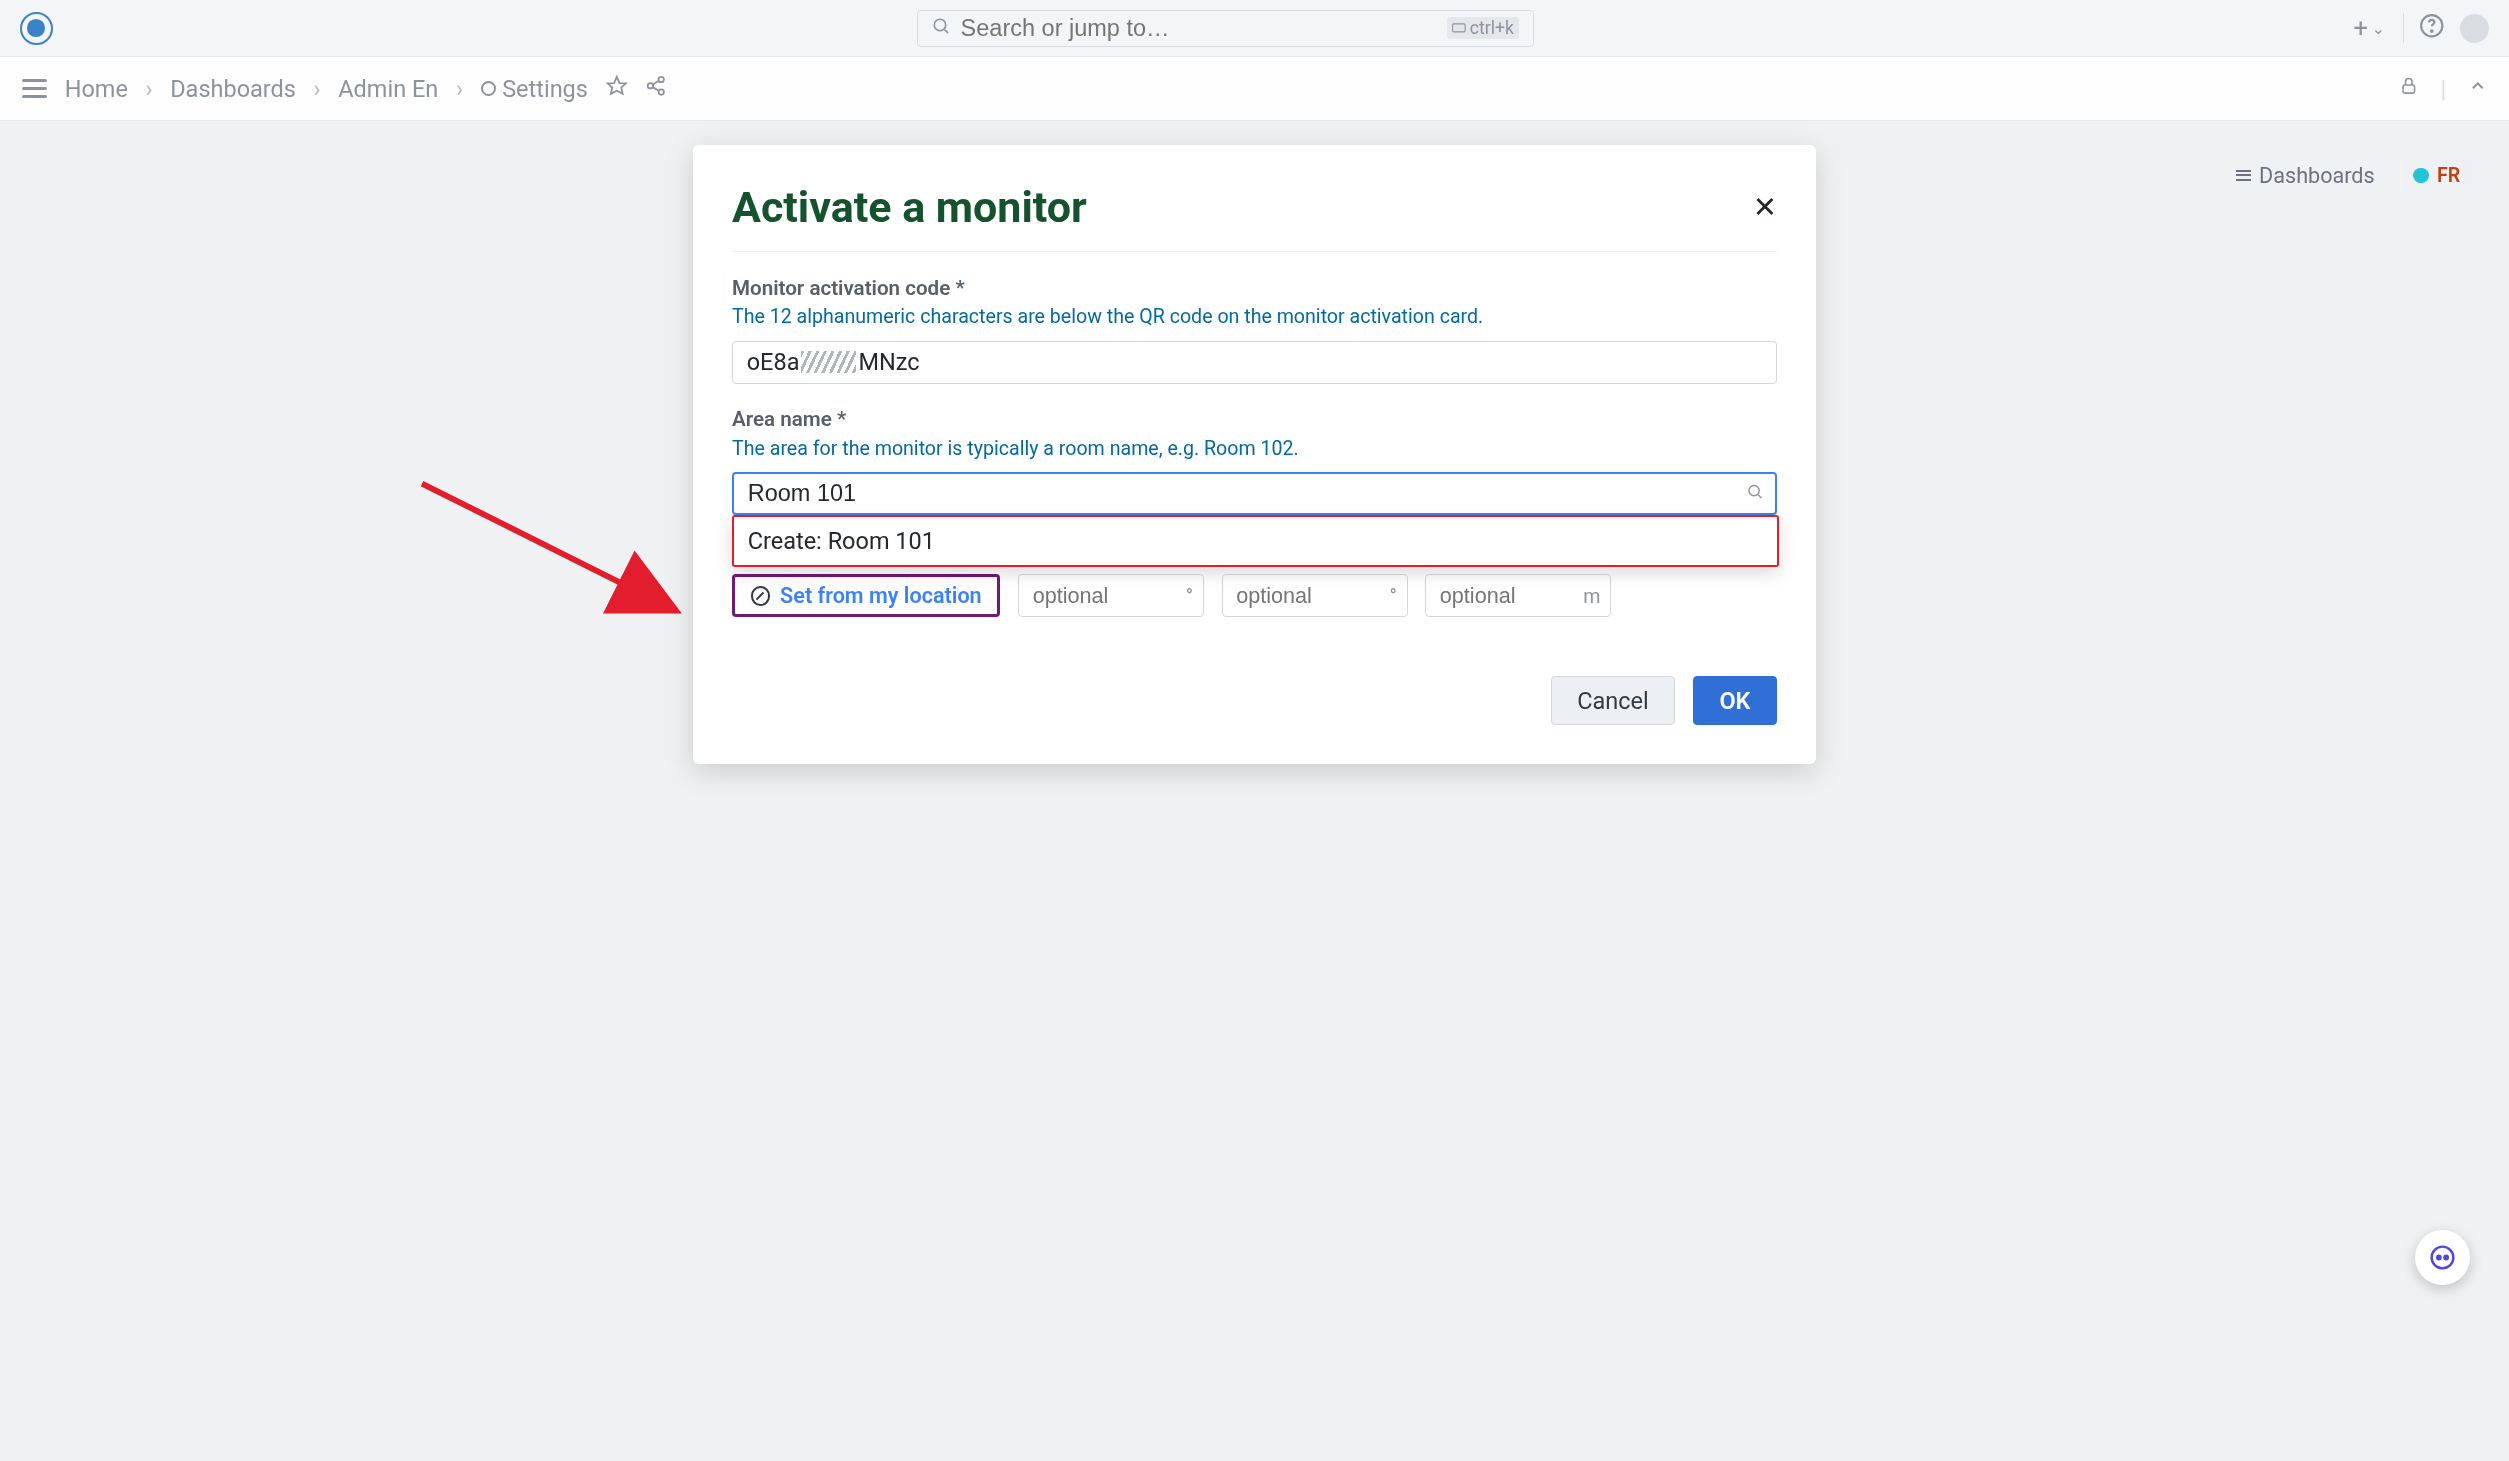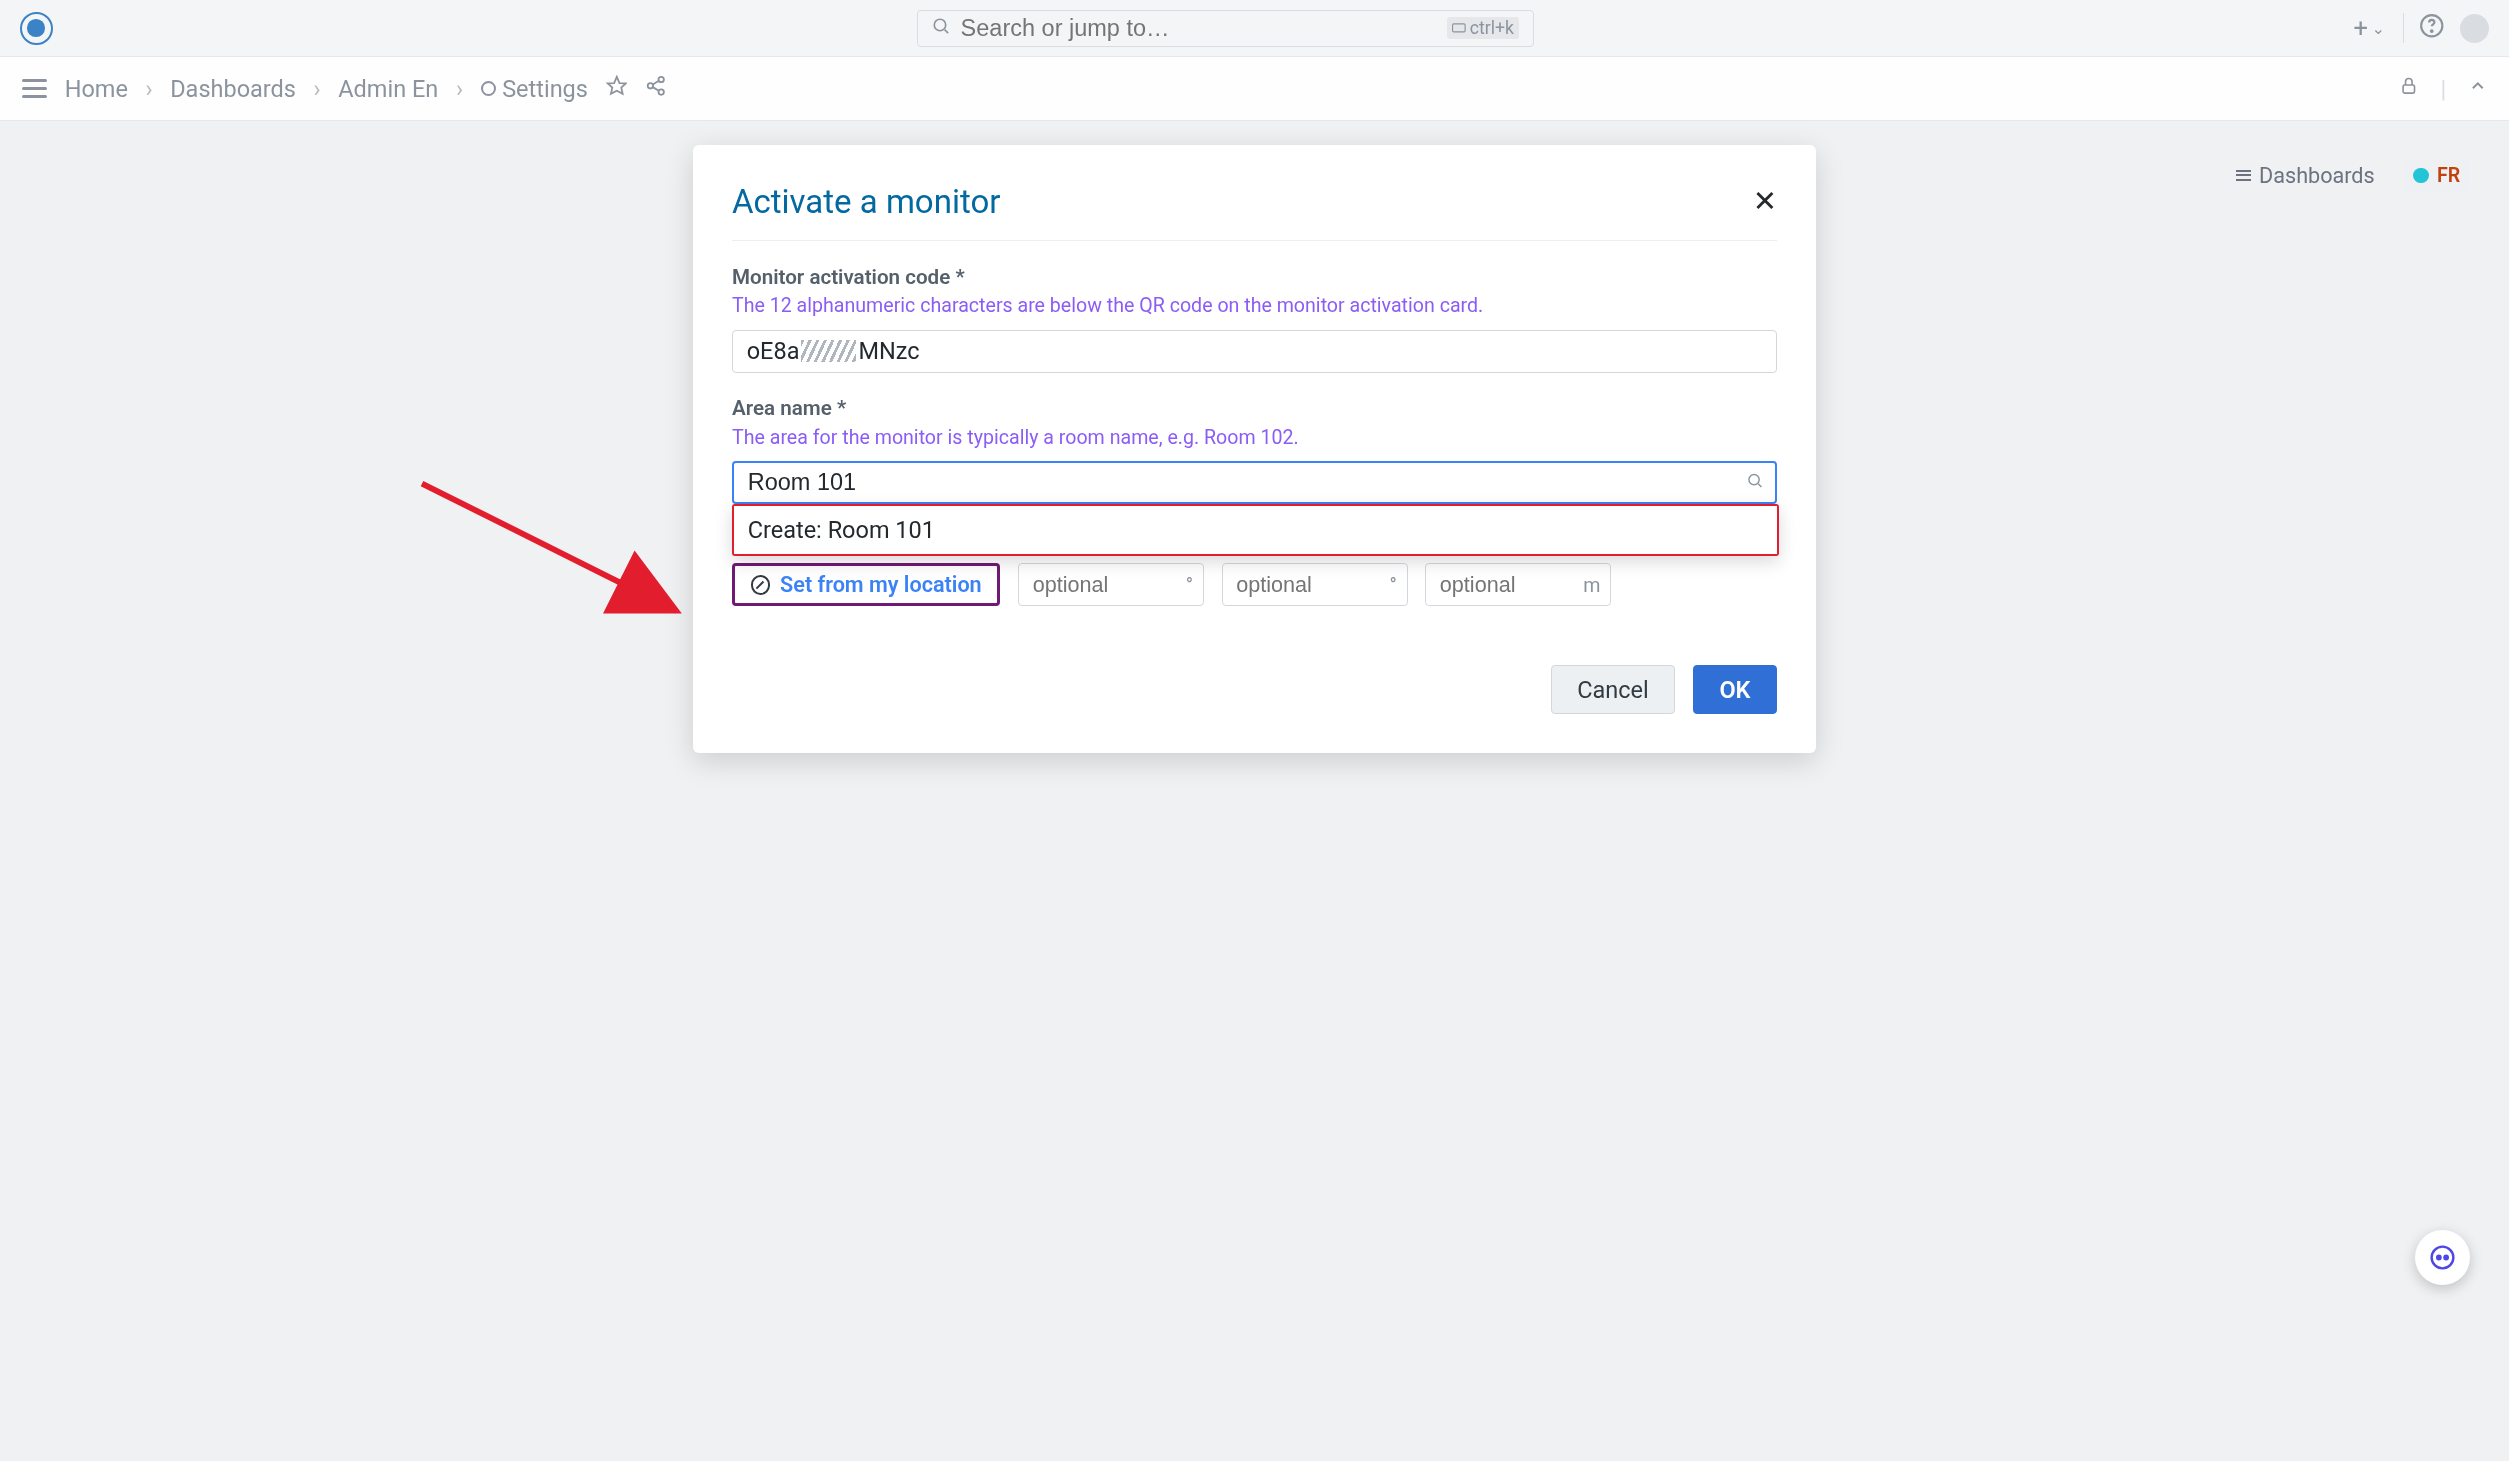--- a/index.html
+++ b/index.html
@@ -35,26 +35,26 @@
   .righttools { position:absolute; top:39px; right:39px; display:flex; align-items:center; gap:29px; }
   .dashbadge { display:flex; align-items:center; gap:7.8px; color:#6b7280; font-size:21.6px; }
   .dashbadge .bars { display:flex; flex-direction:column; gap:2.9px; }
   .dashbadge .bars span { width:15.7px; height:2px; background:#6b7280; }
   .langpill { display:flex; align-items:center; gap:7.8px; padding:3.9px 9.8px; border-radius:3.9px; background:#eef0f3; color:#c2410c; font-size:19.6px; font-weight:600; }
   .langdot { width:15.7px; height:15.7px; border-radius:50%; background:#22c4d6; }
 
   
   .modal { position:absolute; left:693px; top:23.5px; width:1123px; background:#fff; border-radius:5.9px; box-shadow:0 7.8px 29px rgba(0,0,0,0.15); padding:37px 39px 39px 39px; }
   .modal-head { display:flex; align-items:center; justify-content:space-between; border-bottom:1px solid #eceef1; padding-bottom:19.6px; margin-bottom:23.5px; }
-  .modal-title { font-size:33px; color:#0369a1; font-weight:400; }
+  .modal-title { font-size:43px; color:#14532d; font-weight:700; }
   .modal-close { font-size:29px; color:#24292e; cursor:pointer; }
 
   .field { margin-bottom:23.5px; }
   .field-label { font-size:20.6px; font-weight:600; color:#55606b; margin-bottom:3.9px; }
-  .field-help { font-size:19.6px; color:#8b5cf6; margin-bottom:9.8px; line-height:1.4; }
+  .field-help { font-size:19.6px; color:#0369a1; margin-bottom:9.8px; line-height:1.4; }
   .textinput { width:100%; height:43px; border:1px solid #d3d7dd; border-radius:3.9px; padding:0 13.7px; font-size:23.5px; color:#24292e; outline:none; }
   .areafield-wrap { position:relative; }
   .areainput { width:100%; height:43px; border:2px solid #3b82f6; border-radius:3.9px; padding:0 39px 0 13.7px; font-size:23.5px; color:#24292e; outline:none; }
   .areasearch-icon { position:absolute; right:13.7px; top:50%; transform:translateY(-50%); color:#8b949e; font-size:19.6px; }
   .dropdown { position:absolute; left:0px; right:-2px; top:43px; background:#fff; border:2.9px solid #e11d2e; border-radius:2.9px; box-shadow:0 5.9px 17.6px rgba(0,0,0,0.15); z-index:5; }
   .dropdown-item { padding:9.8px 13.7px; font-size:23.5px; color:#24292e; cursor:pointer; background:#fff; }
 
   .locrow { display:flex; gap:17.6px; margin-top:59px; }
   .setloc { display:flex; align-items:center; gap:9.8px; height:43px; padding:0 15.7px; border:3px solid #701a75; border-radius:3.9px; font-size:21.6px; font-weight:600; color:#3b82f6; cursor:pointer; background:#fff; }
   .compass { width:19.6px; height:19.6px; border:2px solid #323a42; border-radius:50%; position:relative; }

